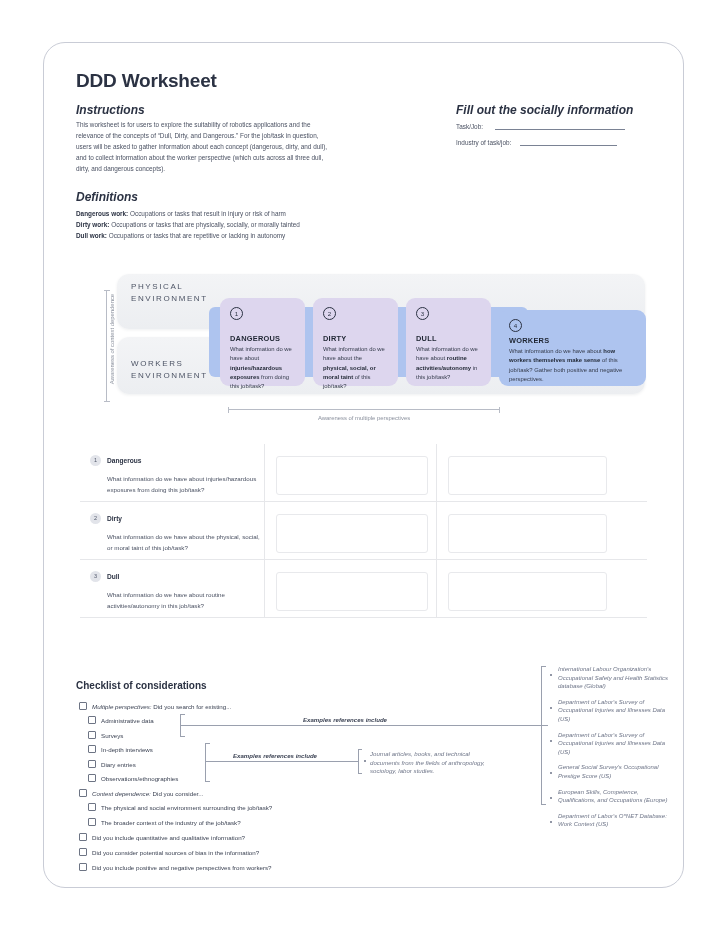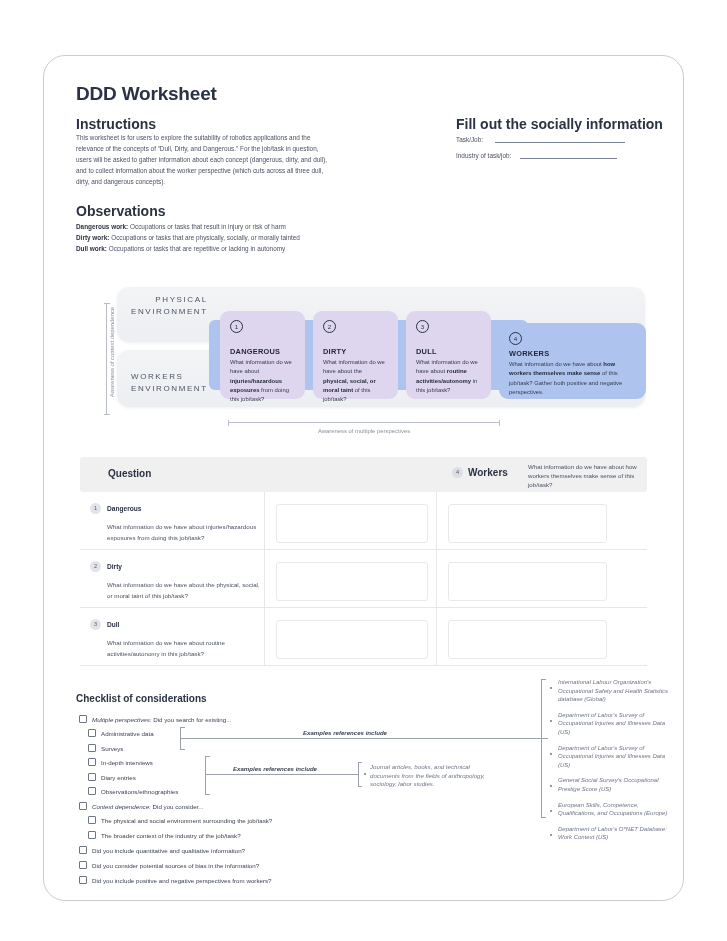--- a/index.html
+++ b/index.html
@@ -21,39 +21,40 @@
     top: 42px;
     width: 641px;
     height: 846px;
     border: 1px solid #c9ccd6;
     border-radius: 22px;
     box-sizing: border-box;
   }
 
   .sheet {
     position: absolute;
-    left: 0; top: 13px;
+    left: 0; top: 0;
     width: 727px;
     height: 719px;
   }
 
   
   .doc-title {
     position: absolute;
     left: 76px;
     top: 70px;
     font-size: 19px;
     font-weight: bold;
     letter-spacing: -0.2px;
     color: #2b3243;
   }
   .sec-head {
-    font-size: 14px;
+    font-size: 12px;
     font-weight: bold;
     color: #2b3243;
+    font-style: italic;
   }
   .instructions-head { position: absolute; left: 76px; top: 103px; }
   .instructions-body {
     position: absolute;
     left: 76px;
     top: 119px;
     width: 255px;
     font-size: 6.4px;
     line-height: 11.1px;
     color: #4a5162;
@@ -100,21 +101,21 @@
   .band-physical { left: 117px; top: 274px; width: 528px; height: 55px; }
   .band-social   { left: 117px; top: 337px; width: 528px; height: 57px; }
 
   .env-label {
     position: absolute;
     font-size: 8px;
     letter-spacing: 1.6px;
     line-height: 12px;
     color: #4d5465;
   }
-  .label-physical { left: 131px; top: 281px; text-align: right; }
+  .label-physical { left: 131px; top: 281px; }
   .label-social   { left: 131px; top: 358px; }
 
   .blue-bar {
     position: absolute;
     background: #aec4ef;
     border-radius: 6px;
   }
   .bar1 { left: 209px; top: 307px; width: 114px; height: 70px; }
   .bar2 { left: 312px; top: 307px; width: 114px; height: 70px; }
   .bar3 { left: 414px; top: 307px; width: 114px; height: 70px; }
@@ -388,21 +389,21 @@
 
 <div class="sheet">
 
   <div class="page-frame"></div>
 
   <div class="doc-title">DDD Worksheet</div>
 
   <div class="sec-head instructions-head">Instructions</div>
   <div class="instructions-body">This worksheet is for users to explore the suitability of robotics applications and the relevance of the concepts of “Dull, Dirty, and Dangerous.” For the job/task in question, users will be asked to gather information about each concept (dangerous, dirty, and dull), and to collect information about the worker perspective (which cuts across all three dull, dirty, and dangerous concepts).</div>
 
-  <div class="sec-head definitions-head">Observations</div>
+  <div class="sec-head definitions-head">Definitions</div>
   <div class="definitions-body">
     <div>
       <b>Dangerous work:</b><span> Occupations or tasks that result in injury or risk of harm</span>
     </div>
     <div>
       <b>Dirty work:</b><span> Occupations or tasks that are physically, socially, or morally tainted</span>
     </div>
     <div>
       <b>Dull work:</b><span> Occupations or tasks that are repetitive or lacking in autonomy</span>
     </div>
@@ -471,28 +472,20 @@
     <div class="axis-v">
       <div class="axis-v-label">Awareness of context dependence</div>
     </div>
     <div class="axis-h">
       <div class="axis-h-label">Awareness of multiple perspectives</div>
     </div>
   </div>
 
   <div class="tbl">
 
-    <div class="tbl-head">
-      <div class="th-question">Question</div>
-      <div class="th-workers-wrap">
-        <span class="th-badge">4</span>
-        <span class="th-workers">Workers</span>
-      </div>
-      <div class="th-workers-desc">What information do we have about how workers themselves make sense of this job/task?</div>
-    </div>
 
     <div class="tbl-row">
       <div class="vdiv vdiv-1"></div>
       <div class="vdiv vdiv-2"></div>
       <div class="row-label">
         <div class="row-badge-line">
           <span class="row-badge">1</span>
           <span class="row-name">Dangerous</span>
         </div>
         <div class="row-q">What information do we have about injuries/hazardous exposures from doing this job/task?</div>

